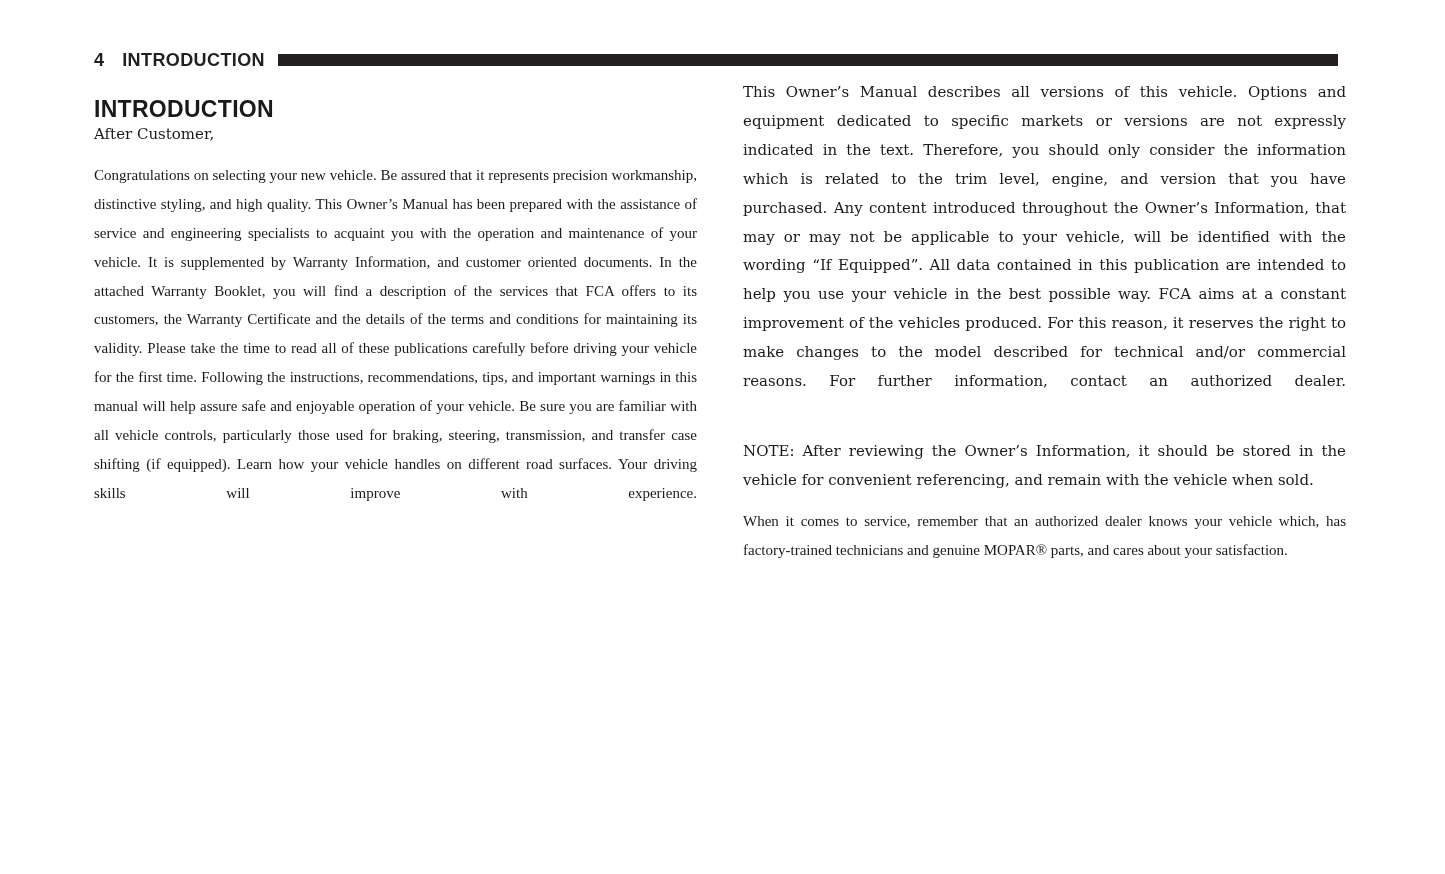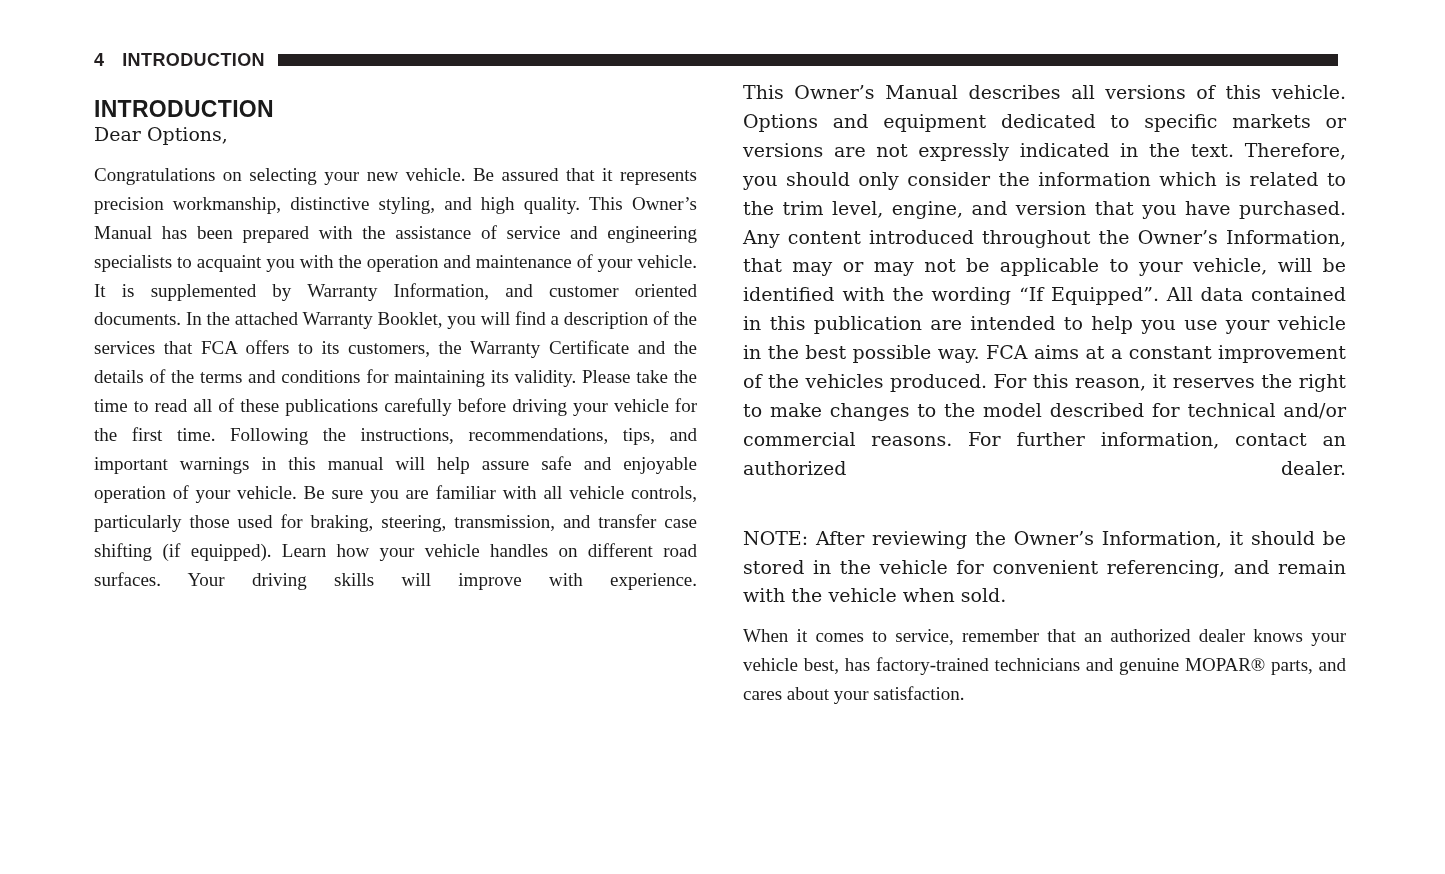--- a/index.html
+++ b/index.html
@@ -84,21 +84,21 @@
   }
   .column {
     width: 603px;
   }
   .column.right {
     margin-top: -42px;
   }
 
   p.body-text {
     margin: 0 0 12px 0;
-    font-size: 19px;
+    font-size: 15px;
     line-height: 28.9px;
     text-align: justify;
     text-justify: inter-word;
     hyphens: none;
     -webkit-hyphens: none;
     word-spacing: 0px;
   }
   p.body-text:last-child {
     margin-bottom: 0;
     font-family: Liberation Serif, serif;
@@ -125,26 +125,26 @@
     <span class="folio-number">4</span>
     <span class="folio-title">INTRODUCTION</span>
     <span class="header-rule" style="background: rgb(35, 31, 32);"></span>
   </div>
 
   <h1 class="section-heading">INTRODUCTION</h1>
 
   <div class="columns">
 
     <div class="column left">
-      <p class="body-text">Dear Options,</p>
+      <p class="body-text">After Customer,</p>
       <p class="body-text justify-all">Congratulations on selecting your new vehicle. Be assured that it represents precision workmanship, distinctive styling, and high quality. This Owner’s Manual has been prepared with the assistance of service and engineering specialists to acquaint you with the operation and maintenance of your vehicle. It is supplemented by Warranty Information, and customer oriented documents. In the attached Warranty Booklet, you will find a description of the services that FCA offers to its customers, the Warranty Certificate and the details of the terms and conditions for maintaining its validity. Please take the time to read all of these publications carefully before driving your vehicle for the first time. Following the instructions, recommendations, tips, and important warnings in this manual will help assure safe and enjoyable operation of your vehicle. Be sure you are familiar with all vehicle controls, particularly those used for braking, steering, transmission, and transfer case shifting (if equipped). Learn how your vehicle handles on different road surfaces. Your driving skills will improve with experience.</p>
     </div>
 
     <div class="column right">
       <p class="body-text justify-all">This Owner’s Manual describes all versions of this vehicle. Options and equipment dedicated to specific markets or versions are not expressly indicated in the text. Therefore, you should only consider the information which is related to the trim level, engine, and version that you have purchased. Any content introduced throughout the Owner’s Information, that may or may not be applicable to your vehicle, will be identified with the wording “If Equipped”. All data contained in this publication are intended to help you use your vehicle in the best possible way. FCA aims at a constant improvement of the vehicles produced. For this reason, it reserves the right to make changes to the model described for technical and/or commercial reasons. For further information, contact an authorized dealer.</p>
       <p class="body-text">
         <span class="note-label">NOTE:</span><span> After reviewing the Owner’s Information, it should be stored in the vehicle for convenient referencing, and remain with the vehicle when sold.</span>
       </p>
-      <p class="body-text">When it comes to service, remember that an authorized dealer knows your vehicle best, has factory-trained technicians and genuine MOPAR® parts, and cares about your satisfaction.</p>
+      <p class="body-text">When it comes to service, remember that an authorized dealer knows your vehicle which, has factory-trained technicians and genuine MOPAR® parts, and cares about your satisfaction.</p>
     </div>
 
   </div>
 </div>
 
 </body></html>

